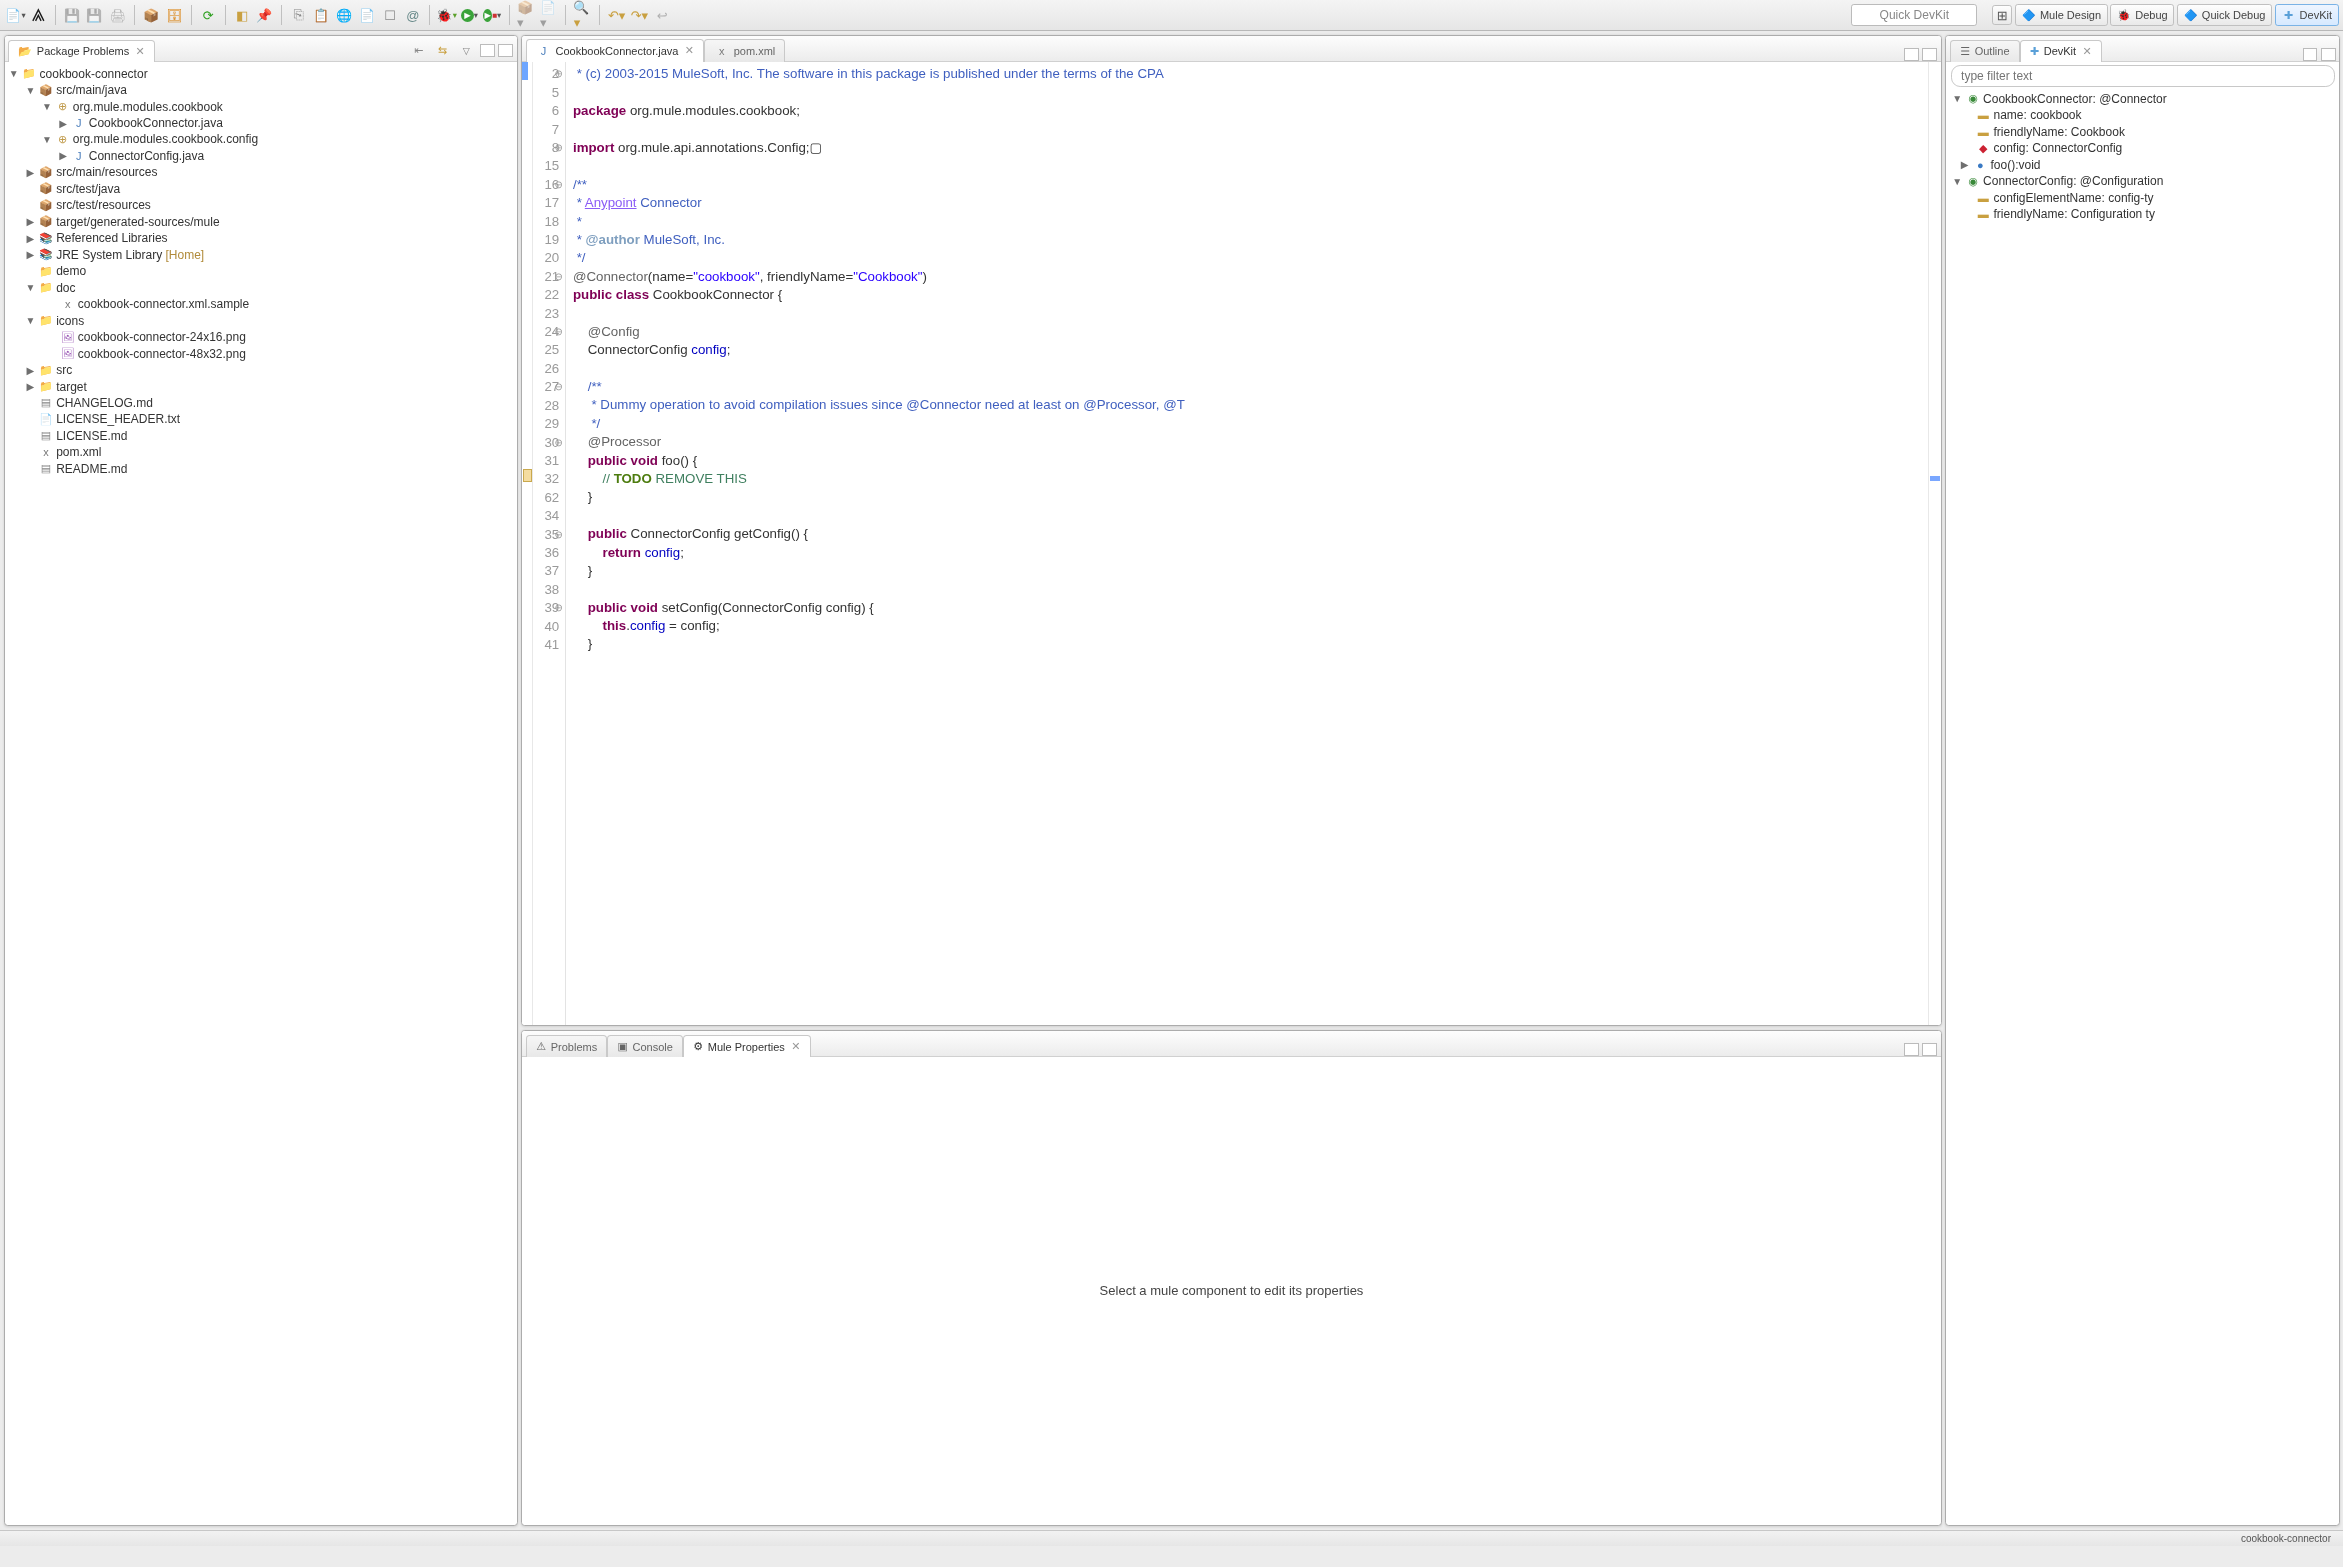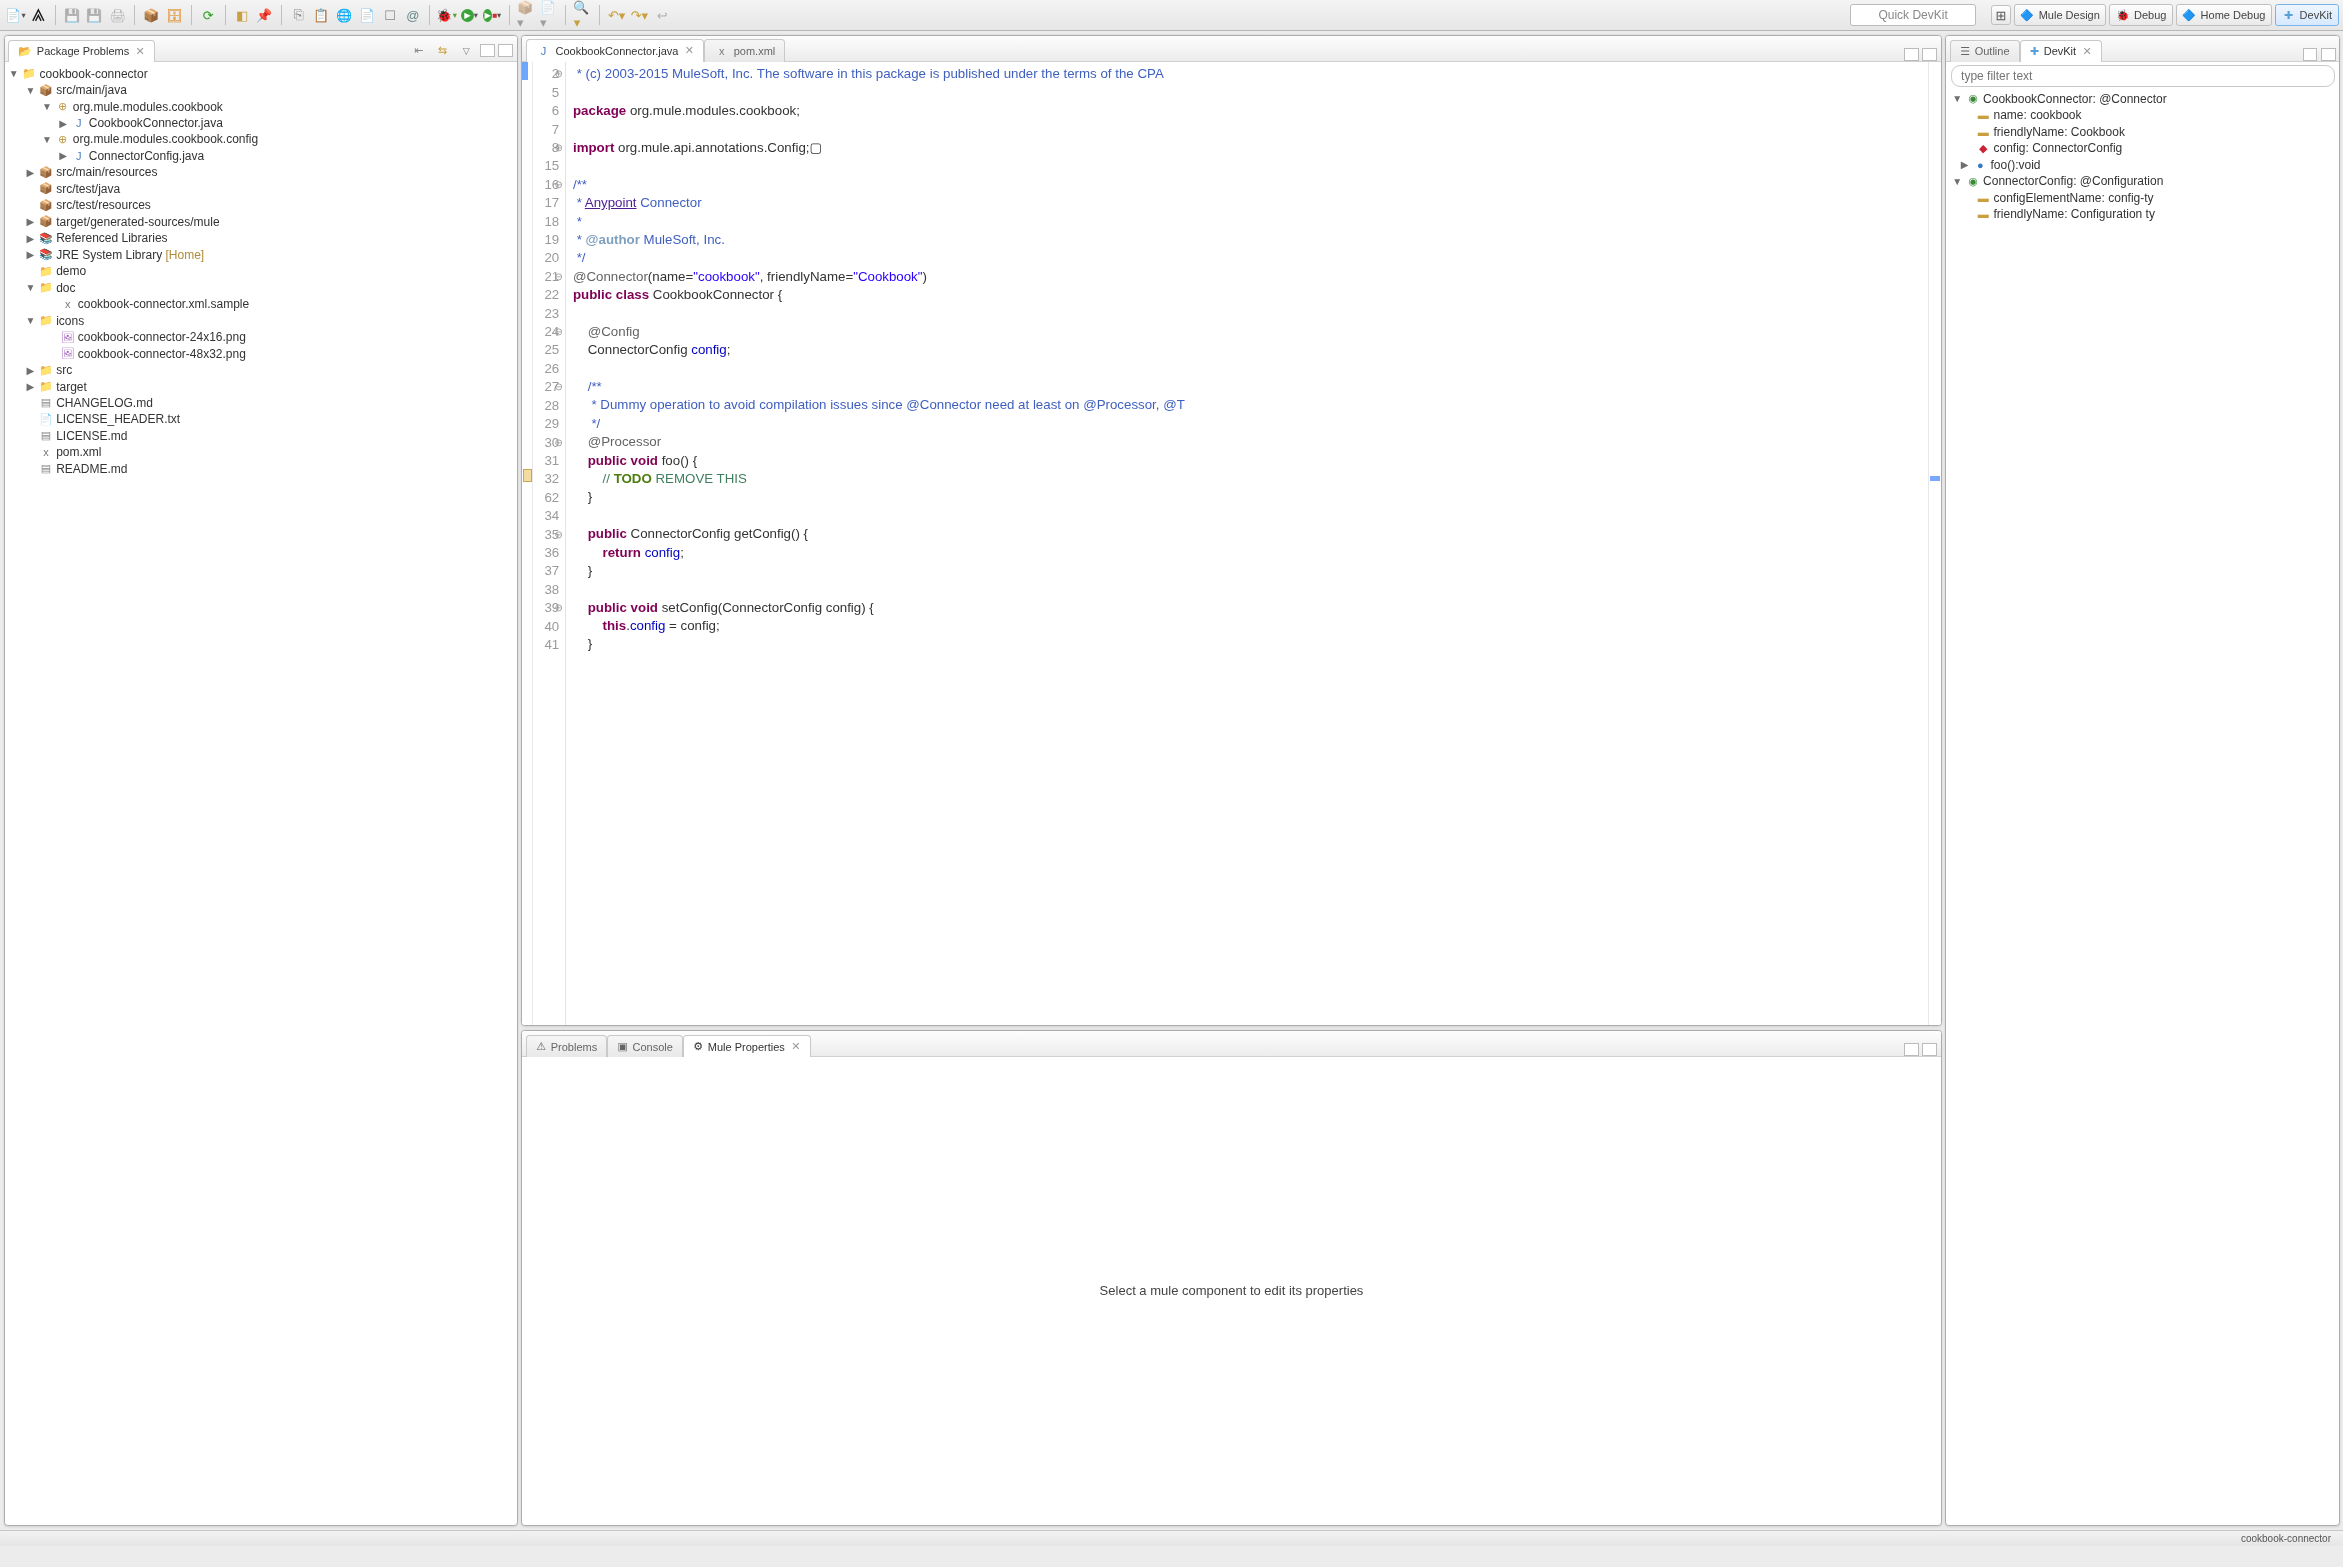--- a/index.html
+++ b/index.html
@@ -68,21 +68,21 @@
   .left-strip{width:11px;background:#fff;border-right:0.9px solid #e8e8e8;position:relative;}
   .left-strip .task{position:absolute;left:0.9px;width:9.2px;height:13px;background:#f4dca0;border:0.9px solid #c9a84d;}
   .right-strip{width:13px;background:#fff;border-left:0.9px solid #e8e8e8;position:relative;}
   .right-strip .marker{position:absolute;left:1.8px;width:9.2px;height:5.5px;}
   .c-kw{color:#7f0055;font-weight:bold;}
   .c-str{color:#2a00ff;}
   .c-cmt{color:#3f7f5f;}
   .c-jd{color:#3f5fbf;}
   .c-ann{color:#646464;font-style:normal;}
   .c-todo{color:#4d7c0f;font-weight:bold;}
-  .c-link{color:#4c1d95;text-decoration:underline;}
+  .c-link{color:#8b5cf6;text-decoration:underline;}
   .bluebar{position:absolute;left:0;top:0;width:5.5px;height:18.4px;background:#6ea6ff;}
 
   
   .bottom{height:496px;margin-top:3.7px;}
   .bottom-body{flex:1;display:flex;align-items:center;justify-content:center;color:#444;font-size:13px;}
 
   
   .rightcol{width:395px;display:flex;flex-direction:column;}
   .filter-input{width:calc(100% - 9.2px);margin:3.7px 4.6px 1.8px 4.6px;border:0.9px solid #c8c8c8;border-radius:9.2px;padding:2.8px 9.2px;font-size:12px;color:#999;}
   .otree{font-size:12px;padding:1.8px 3.7px;}
@@ -154,21 +154,21 @@
     <div class="perspective">
         <span class="persp-icon">🔷</span>
         <span>Mule Design</span>
       </div>
     <div class="perspective">
         <span class="persp-icon" style="color:#5aa02a">🐞</span>
         <span>Debug</span>
       </div>
     <div class="perspective">
         <span class="persp-icon">🔷</span>
-        <span>Home Debug</span>
+        <span>Quick Debug</span>
       </div>
     <div class="perspective active">
         <span class="persp-icon" style="color:#5aa0d8">✚</span>
         <span>DevKit</span>
       </div>
   </div>
 
   <div class="main">
 
     <div class="view view-shadow pkg">

